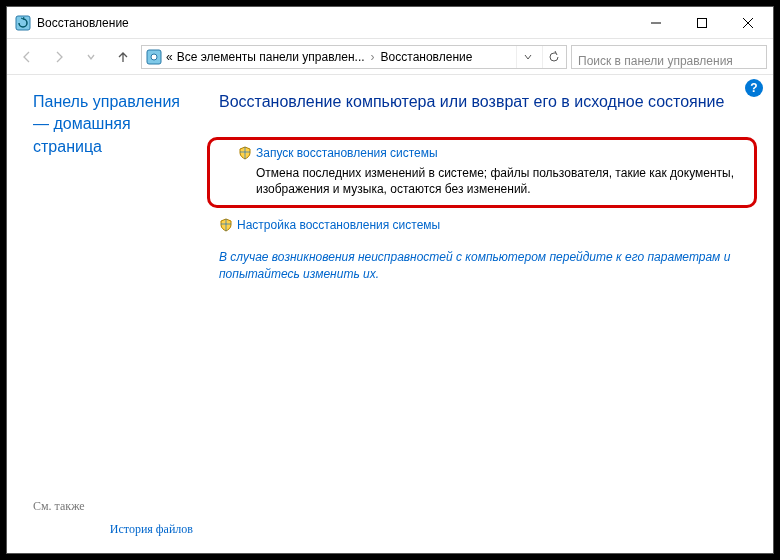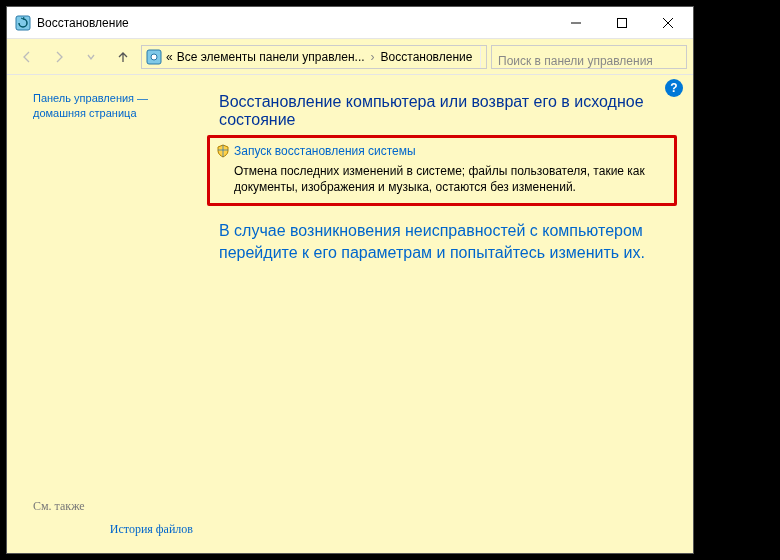--- a/index.html
+++ b/index.html
@@ -7,22 +7,22 @@
     font-family: "Segoe UI", Tahoma, sans-serif;
     font-size: 12px;
     background: #000;
     width: 780px;
     height: 560px;
     overflow: hidden;
   }
   .window {
     position: absolute;
     left: 6px; top: 6px;
-    width: 688px; height: 548px;
-    background: #fef9c3;
+    width: 768px; height: 548px;
+    background: #ffffff;
     border: 1px solid #555;
     display: flex;
     flex-direction: column;
   }
   .titlebar {
     height: 32px;
     display: flex;
     align-items: center;
     padding: 0 2px 0 8px;
     background: #fff;
@@ -91,21 +91,21 @@
     font-size: 12px;
   }
   .content {
     flex: 1;
     display: flex;
     position: relative;
   }
   .sidebar {
     width: 200px;
     padding: 16px 10px 10px 26px;
-    font-size: 11px;
+    font-size: 16px;
   }
   .sidebar .home-link {
     color: #0066cc;
     line-height: 1.4;
     cursor: pointer;
   }
   .sidebar-bottom {
     position: absolute;
     left: 26px; bottom: 16px;
     width: 160px;
@@ -119,21 +119,21 @@
   .fh-link { color: #0066cc; cursor:pointer;text-align:right; }
   .main {
     flex: 1;
     padding: 18px 28px 10px 12px;
     position: relative;
   }
   .page-heading {
     color: #003399;
     font-size: 16px;
     font-weight: 400;
-    margin-bottom: 8px;
+    margin-bottom: 28px;
   }
   .section { margin-bottom: 14px; }
   .section-link {
     color: #0066cc;
     font-size: 12px;
     cursor: pointer;
     display: inline-flex;
     align-items: center;
     gap: 4px;
   }
@@ -143,31 +143,32 @@
   }
   .section-desc {
     color: #000;
     font-size: 12px;
     margin-top: 2px;
     margin-left: 18px;
     line-height: 1.35;
   }
   .highlight-box {
     border: 3px solid #d40000;
-    border-radius: 2px;
-    padding: 6px 10px 8px 6px;
+    border-radius: 10px;
+    padding: 6px 10px 8px 28px;
     margin: -2px -12px 10px -12px;
   }
   .troubleshoot-link {
     color: #0066cc;
-    font-size: 16px;
+    font-size: 12px;
     line-height: 1.35;
     display: block;
     margin-top: 6px;
     cursor: pointer;
+    font-style: italic;
   }
   .help-icon {
     position: absolute;
     top: 4px; right: 10px;
     width: 18px; height: 18px;
     background: #0078d7;
     color: #fff;
     border-radius: 50%;
     font-size: 12px;
     font-weight: bold;
@@ -284,18 +285,27 @@
                   <path d="M7 1 L7 13 M2 6 L12 6" stroke="#0066cc" stroke-width="0.6"></path>
                 </svg>
             </span>
             <span>Запуск восстановления системы</span>
           </span>
           <div class="section-desc">Отмена последних изменений в системе; файлы пользователя, такие как документы, изображения и музыка, остаются без изменений.</div>
         </div>
       </div>
 
       <div class="section">
+        <span class="section-link">
+          <span class="shield-icon">
+            <svg viewBox="0 0 14 14">
+                <path d="M7 1 L12 3 V7 C12 10 9 12 7 13 C5 12 2 10 2 7 V3 Z" fill="#ffd24a" stroke="#b08000"></path>
+                <path d="M7 1 L7 13 M2 6 L12 6" stroke="#0066cc" stroke-width="0.6"></path>
+              </svg>
+          </span>
+          <span>Настройка восстановления системы</span>
+        </span>
       </div>
 
       <a class="troubleshoot-link">В случае возникновения неисправностей с компьютером перейдите к его параметрам и попытайтесь изменить их.</a>
     </div>
   </div>
 </div>
 
 </body></html>

